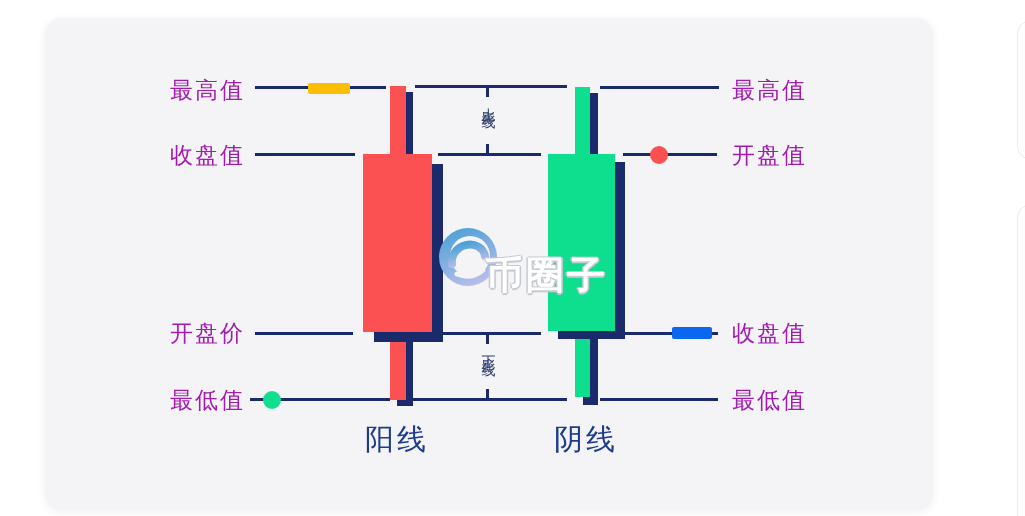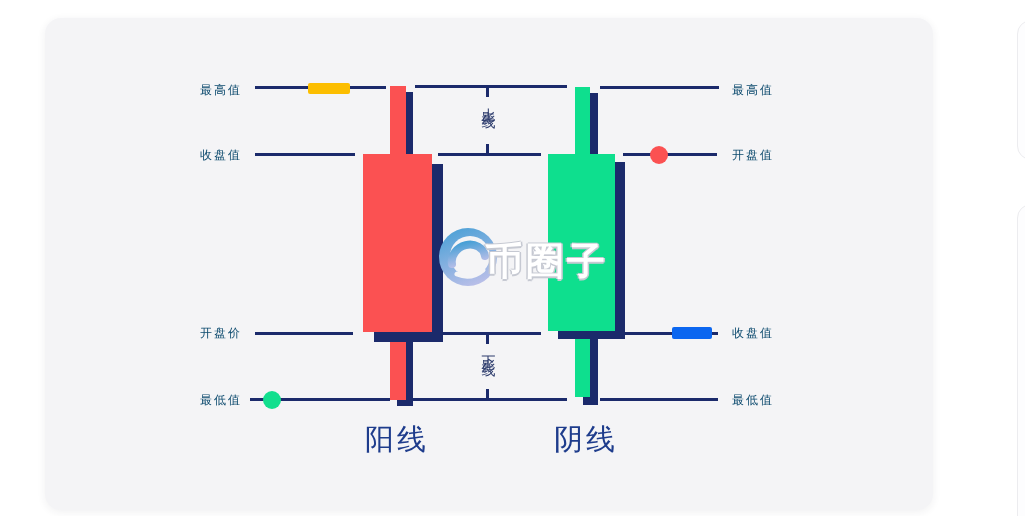--- a/index.html
+++ b/index.html
@@ -18,22 +18,22 @@
     position:absolute; width:60px; background:#fdfdfe;
     border:1px solid #ececef; border-radius:14px;
   }
   .side-card.top { left:1017px; top:20px; height:140px; }
   .side-card.bottom { left:1017px; top:204px; height:340px; }
 
   .hline { position:absolute; height:3px; background:#1b2a6b; }
   .vtick { position:absolute; width:3px; background:#1b2a6b; }
 
   .lbl {
-    position:absolute; font-size:12px; line-height:22px; letter-spacing:2px;
-    color:#0c4a6e; font-weight:500; white-space:nowrap;
+    position:absolute; font-size:23px; line-height:22px; letter-spacing:2px;
+    color:#a21caf; font-weight:500; white-space:nowrap;
   }
   .lbl.left { left:170px; width:72px; text-align:right; }
   .lbl.right { left:732px; text-align:left; }
 
   .vlabel {
     position:absolute; writing-mode:vertical-rl; text-orientation:upright;
     font-size:14px; letter-spacing:4px; color:#2e3d6e; font-weight:500;
   }
 
   .part { position:absolute; }
@@ -50,21 +50,21 @@
 
   .candle-name {
     position:absolute; top:420px; transform:translateX(-50%);
     font-size:29px; font-weight:400; letter-spacing:3px; color:#1e3c8c;
     white-space:nowrap;
   }
 
   .watermark { position:absolute; left:437px; top:226px; width:190px; height:64px; }
   .wm-logo { position:absolute; left:0; top:0; }
   .wm-text {
-    position:absolute; left:48px; top:10px;
+    position:absolute; left:48px; top:24px;
     font-size:38px; font-weight:700; letter-spacing:3px; color:#ffffff;
     text-shadow:-1.5px 0 #c6c9d2, 1.5px 0 #c6c9d2, 0 -1.5px #c6c9d2,
                 0 1.5px #c6c9d2, 1px 1px 1px #c6c9d2;
     white-space:nowrap;
   }
 </style>
 </head>
 <body>
 
 <div class="stage">

